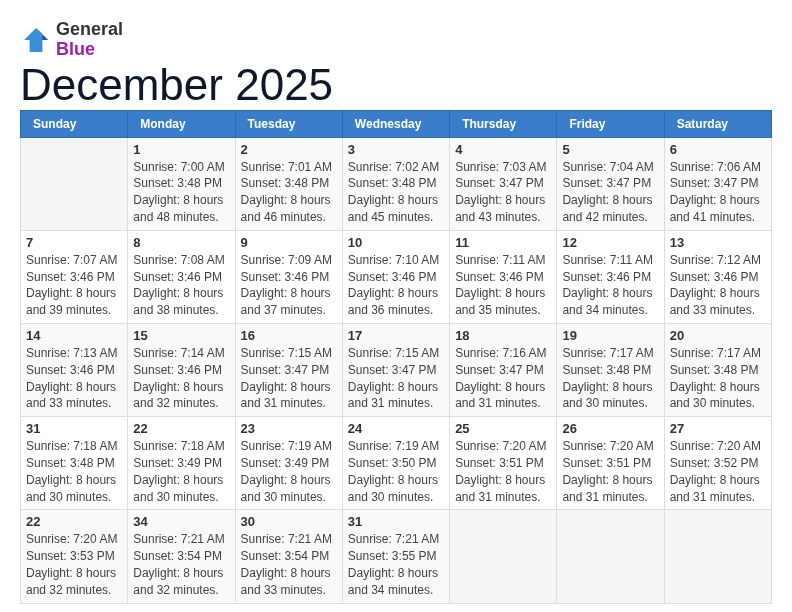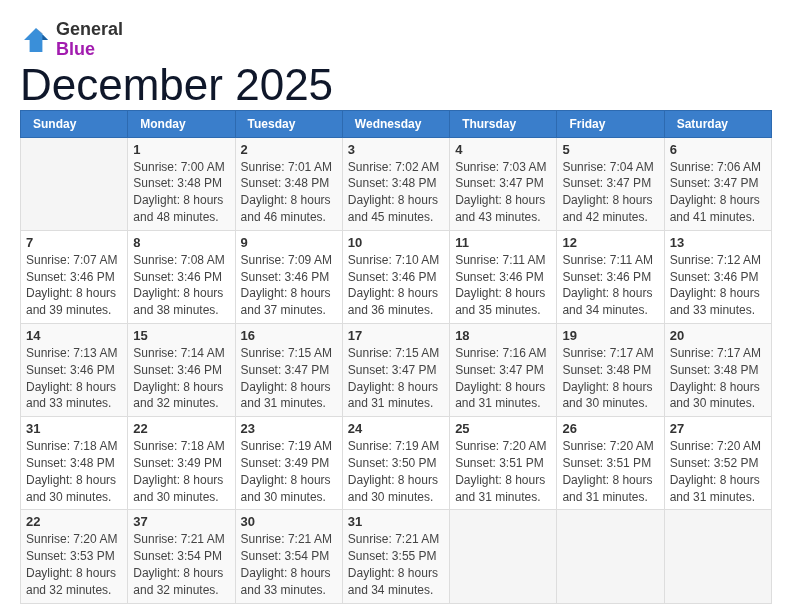--- a/index.html
+++ b/index.html
@@ -236,21 +236,21 @@
           <span class="day-number">27</span>
           <div class="day-info">Sunrise: 7:20 AM<br>Sunset: 3:52 PM<br>Daylight: 8 hours and 31 minutes.</div>
         </td>
       </tr>
       <tr>
         <td>
           <span class="day-number">22</span>
           <div class="day-info">Sunrise: 7:20 AM<br>Sunset: 3:53 PM<br>Daylight: 8 hours and 32 minutes.</div>
         </td>
         <td>
-          <span class="day-number">37</span>
+          <span class="day-number">34</span>
           <div class="day-info">Sunrise: 7:21 AM<br>Sunset: 3:54 PM<br>Daylight: 8 hours and 32 minutes.</div>
         </td>
         <td>
           <span class="day-number">30</span>
           <div class="day-info">Sunrise: 7:21 AM<br>Sunset: 3:54 PM<br>Daylight: 8 hours and 33 minutes.</div>
         </td>
         <td>
           <span class="day-number">31</span>
           <div class="day-info">Sunrise: 7:21 AM<br>Sunset: 3:55 PM<br>Daylight: 8 hours and 34 minutes.</div>
         </td>

